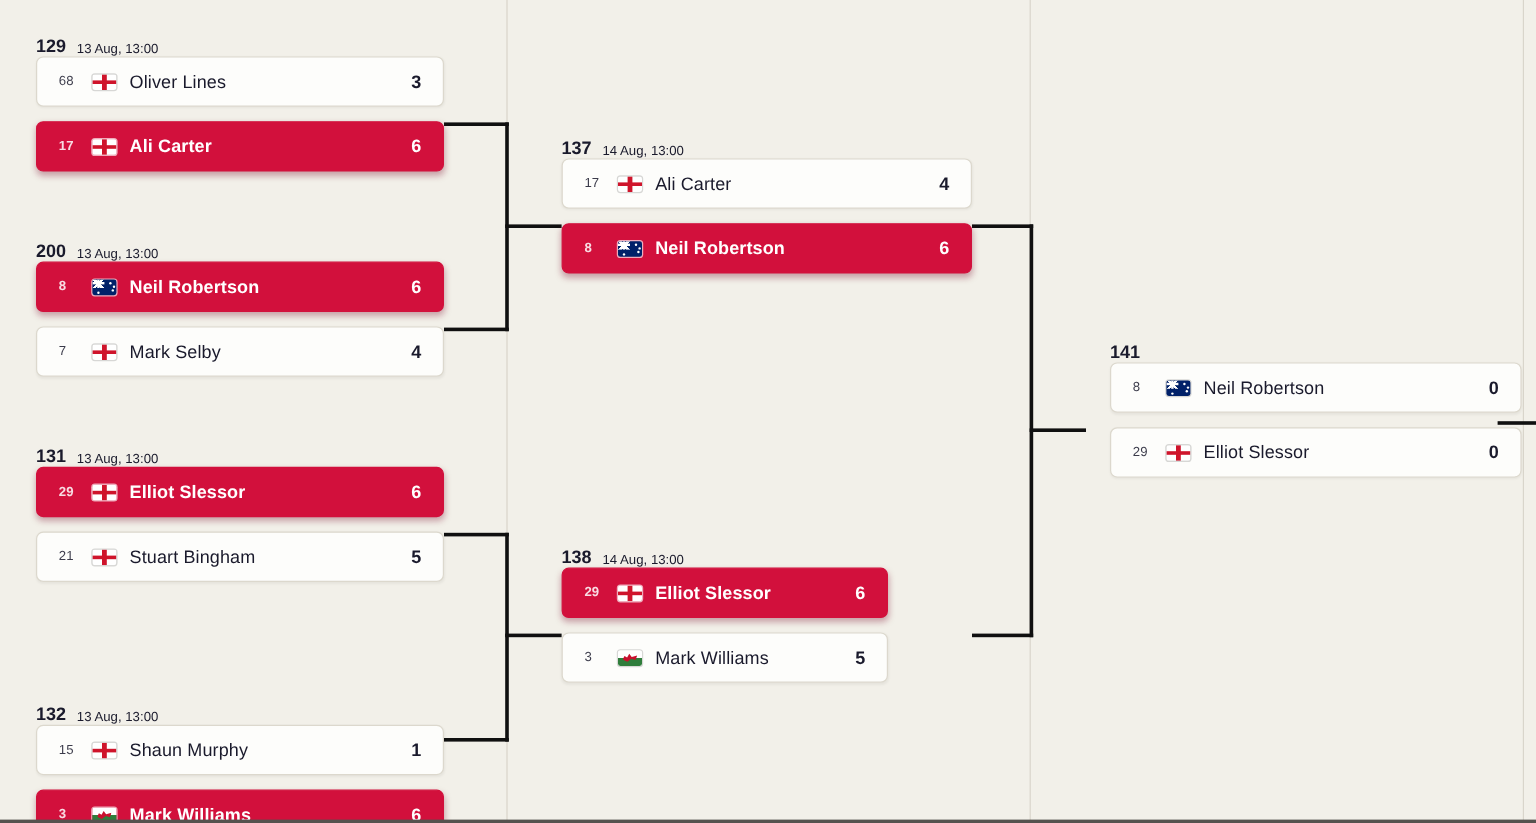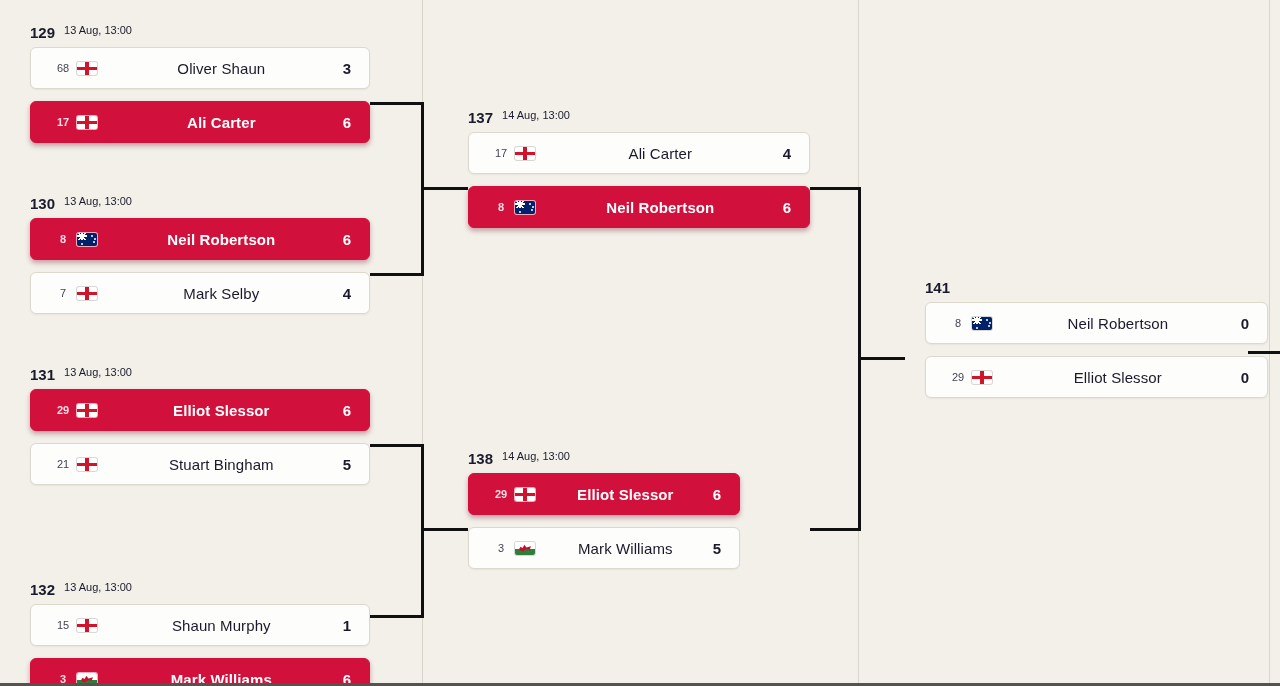--- a/index.html
+++ b/index.html
@@ -14,31 +14,30 @@
   *{box-sizing:border-box;}
   body{margin:0;font-family:"Liberation Sans",sans-serif;background:#fff;}
   .bracket{position:relative;width:1280px;height:686px;background:var(--background);overflow:hidden;}
   .bottom-line{position:absolute;left:0;right:0;bottom:0;height:3px;background:#55534f;}
   .divider{position:absolute;top:0;bottom:0;width:1px;background:var(--divider);}
   .connector{position:absolute;background:var(--connector);}
   .connector.h{height:3px;}
   .connector.v{width:3px;}
 
   .match{position:absolute;}
-  .match-header{display:flex;align-items:flex-start;gap:9px;height:23px;color:var(--text);}
+  .match-header{display:flex;align-items:flex-end;gap:9px;height:23px;color:var(--text);}
   .match-id{font-weight:bold;font-size:15px;}
   .match-date{font-size:11px;}
 
   .player-row{
     height:42px;margin-top:0;margin-bottom:12px;
     background:var(--row_bg);border:1px solid var(--row_border);border-radius:6px;
     display:flex;align-items:center;padding:0 18px;
     color:var(--text);font-size:15px;cursor:pointer;
     box-shadow:0 1px 2px rgba(0,0,0,0.05);
-    text-align:center;
   }
   .match .player-row:first-of-type{margin-top:8px;}
   .player-row.winner{
     background:var(--winner);border-color:var(--winner);color:#fff;font-weight:bold;
     box-shadow:0 3px 5px rgba(120,10,40,0.35);
   }
   .seed{width:28px;font-size:11px;opacity:0.85;flex:none;}
   .flag{width:20px;height:13px;border-radius:2px;margin-right:11px;position:relative;overflow:hidden;flex:none;box-shadow:0 0 0 1px rgba(0,0,0,0.15);}
   .winner .flag{box-shadow:0 0 0 1px rgba(255,255,255,0.65);}
   .name{flex:1;letter-spacing:.1px;}
@@ -105,34 +104,34 @@
   <div class="connector h" style="left:1248px;top:351px;width:32px;"></div>
 
   <div class="match" style="left:30px;top:24px;width:340px;">
     <div class="match-header">
       <span class="match-id">129</span>
       <span class="match-date">13 Aug, 13:00</span>
     </div>
     <div class="player-row">
       <span class="seed">68</span>
       <span class="flag" data-flag="england"></span>
-      <span class="name">Oliver Shaun</span>
+      <span class="name">Oliver Lines</span>
       <span class="score">3</span>
     </div>
     <div class="player-row winner">
       <span class="seed">17</span>
       <span class="flag" data-flag="england"></span>
       <span class="name">Ali Carter</span>
       <span class="score">6</span>
     </div>
   </div>
 
   <div class="match" style="left:30px;top:195px;width:340px;">
     <div class="match-header">
-      <span class="match-id">130</span>
+      <span class="match-id">200</span>
       <span class="match-date">13 Aug, 13:00</span>
     </div>
     <div class="player-row winner">
       <span class="seed">8</span>
       <span class="flag" data-flag="australia"></span>
       <span class="name">Neil Robertson</span>
       <span class="score">6</span>
     </div>
     <div class="player-row">
       <span class="seed">7</span>

